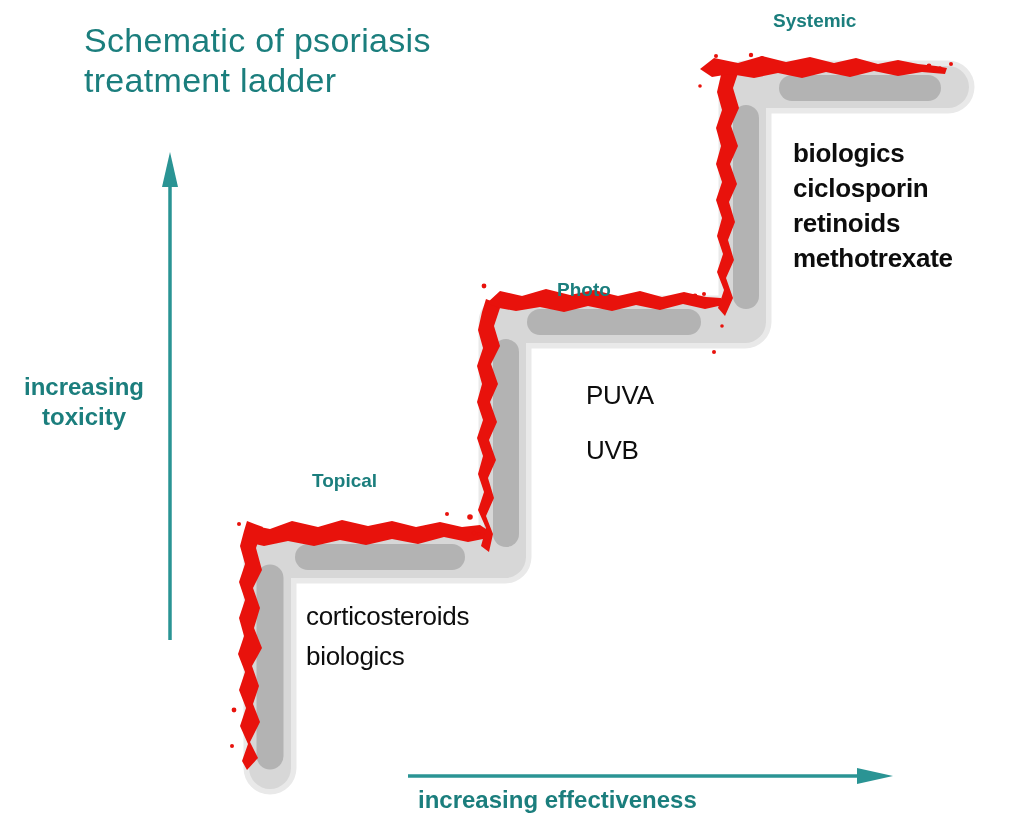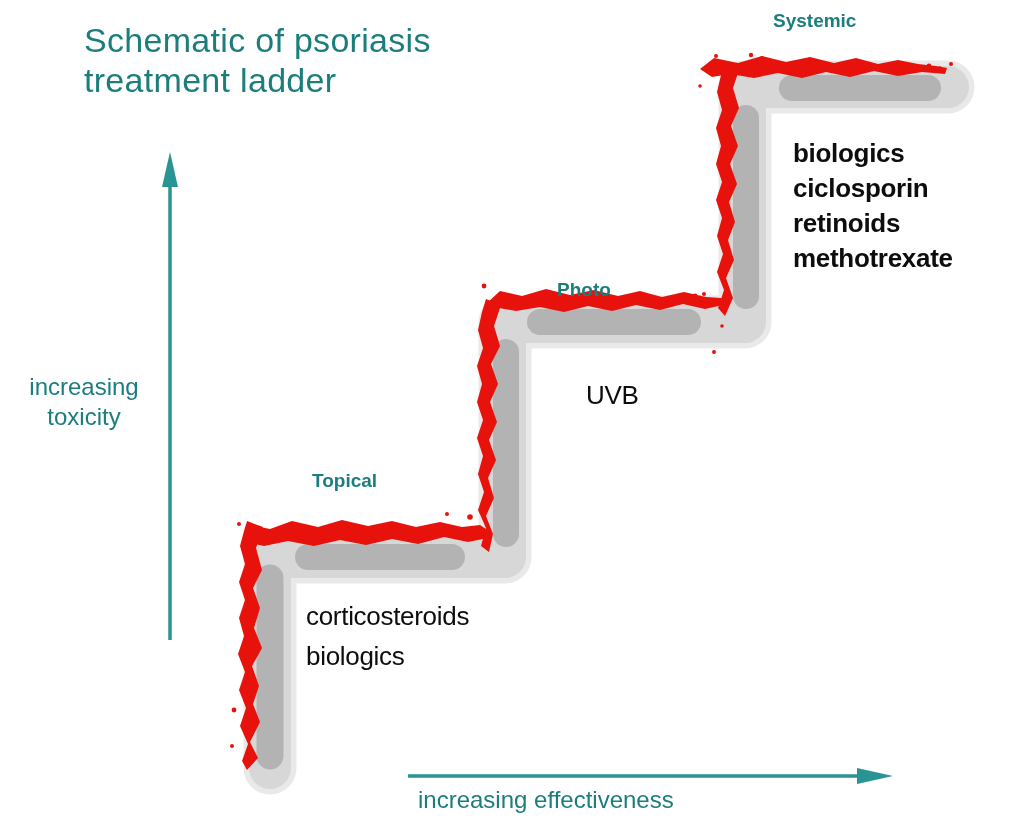--- a/index.html
+++ b/index.html
@@ -21,21 +21,21 @@
     overflow:hidden;
   }
   .abs{position:absolute;}
   svg.ladder{position:absolute;left:0;top:0;width:1024px;height:828px;}
   .title{
     left:84px;top:20px;width:480px;
     font-size:34px;font-weight:normal;line-height:40px;
     color:var(--teal-text);letter-spacing:.3px;
   }
   .axis-label{
-    font-size:24px;font-weight:normal;color:var(--teal-text);
+    font-size:24px;font-weight:bold;color:var(--teal-text);
   }
   .y-axis{left:10px;top:372px;width:148px;text-align:center;line-height:30px;}
   .x-axis{left:418px;top:786px;width:432px;}
   .step-label{
     font-size:19px;font-weight:bold;color:var(--teal-text);
   }
   .lbl-topical{left:312px;top:470px;}
   .lbl-photo{left:557px;top:238px;margin-top:41px;}
   .lbl-systemic{left:773px;top:10px;}
   .treatment-list{
@@ -118,20 +118,21 @@
 
   <div class="abs step-label lbl-topical">Topical</div>
   <div class="abs step-label lbl-photo">Photo</div>
   <div class="abs step-label lbl-systemic">Systemic</div>
 
   <div class="abs treatment-list list-topical">
     <div>corticosteroids</div>
     <div>biologics</div>
   </div>
   <div class="abs treatment-list list-photo">
+    <div>PUVA</div>
     <div>UVB</div>
   </div>
   <div class="abs treatment-list list-systemic">
     <div>biologics</div>
     <div>ciclosporin</div>
     <div>retinoids</div>
     <div>methotrexate</div>
   </div>
 
 </div>

